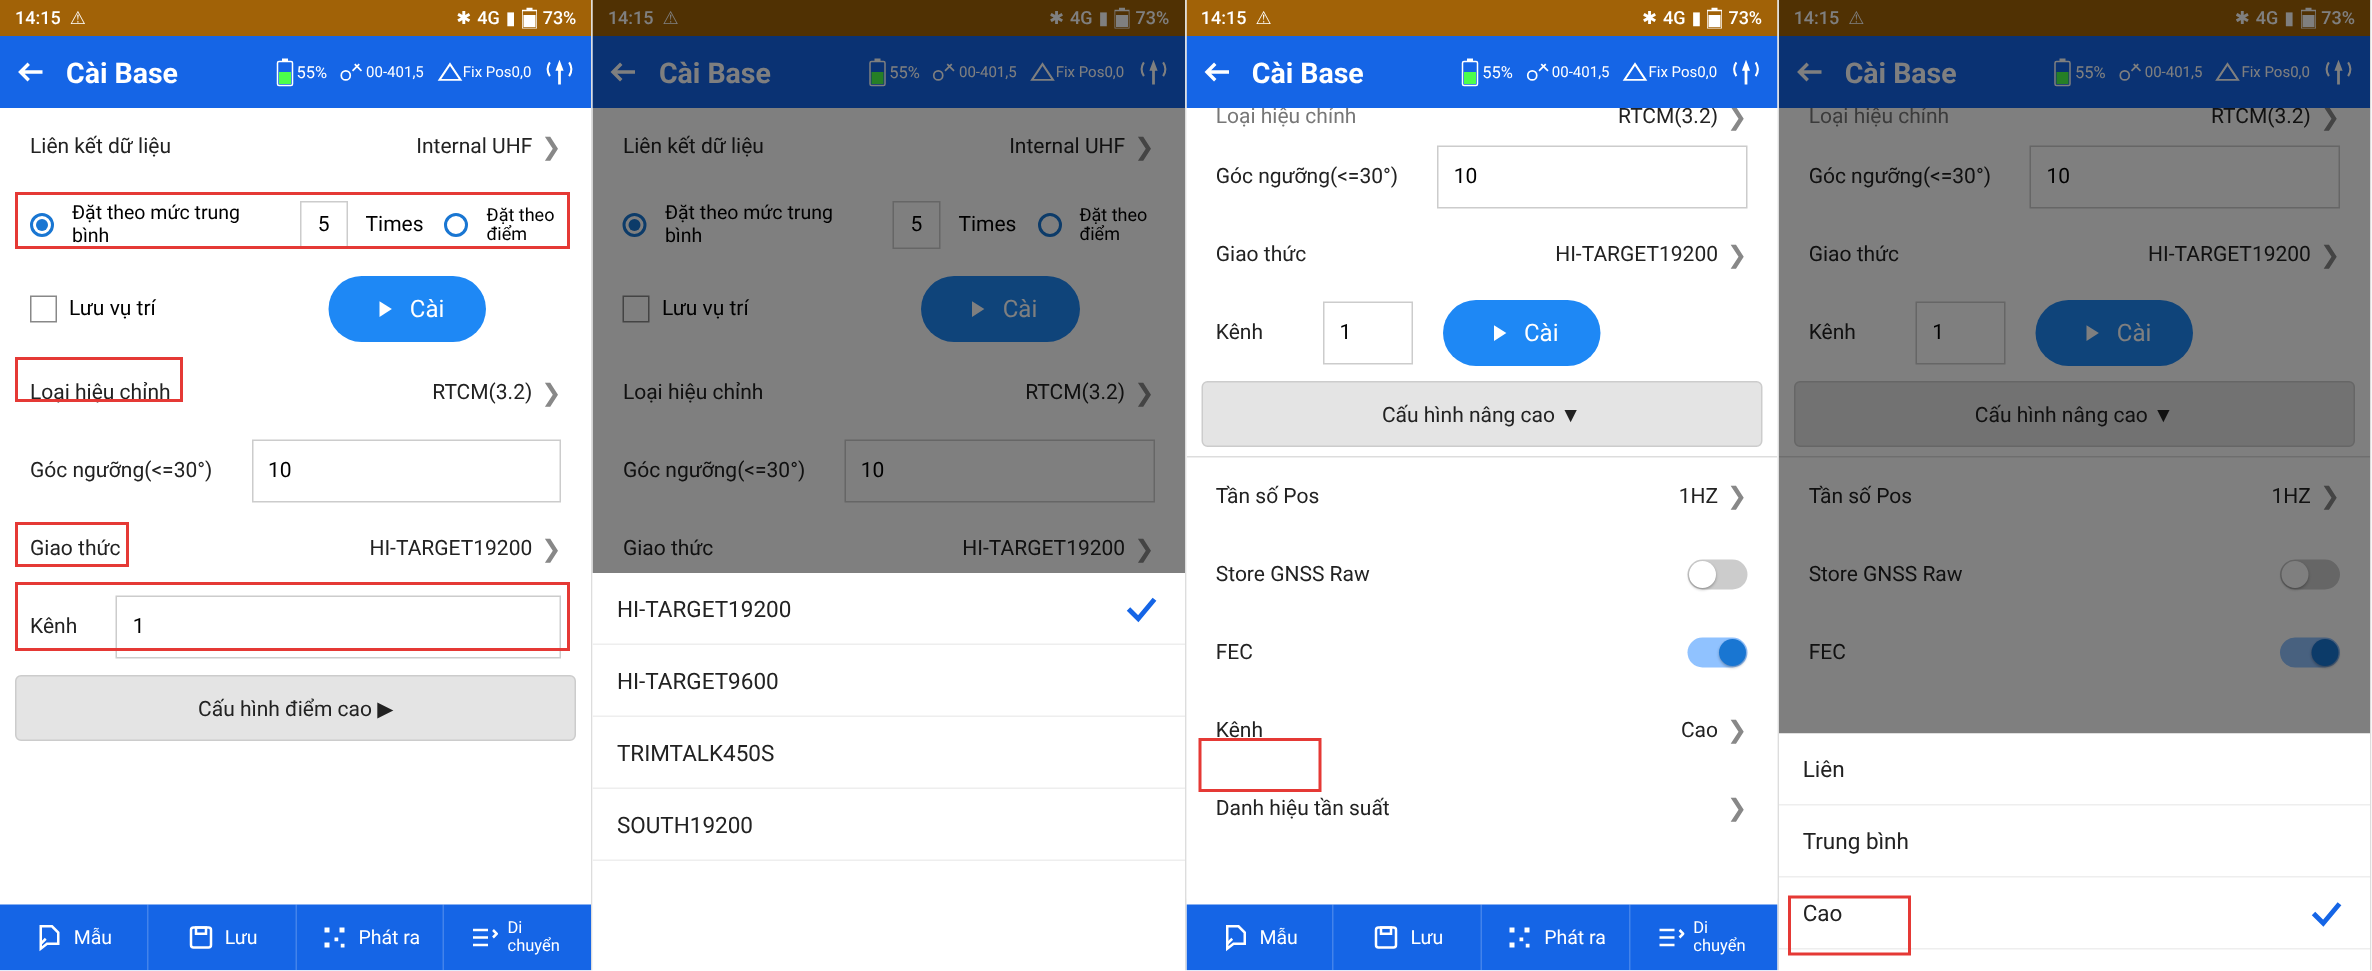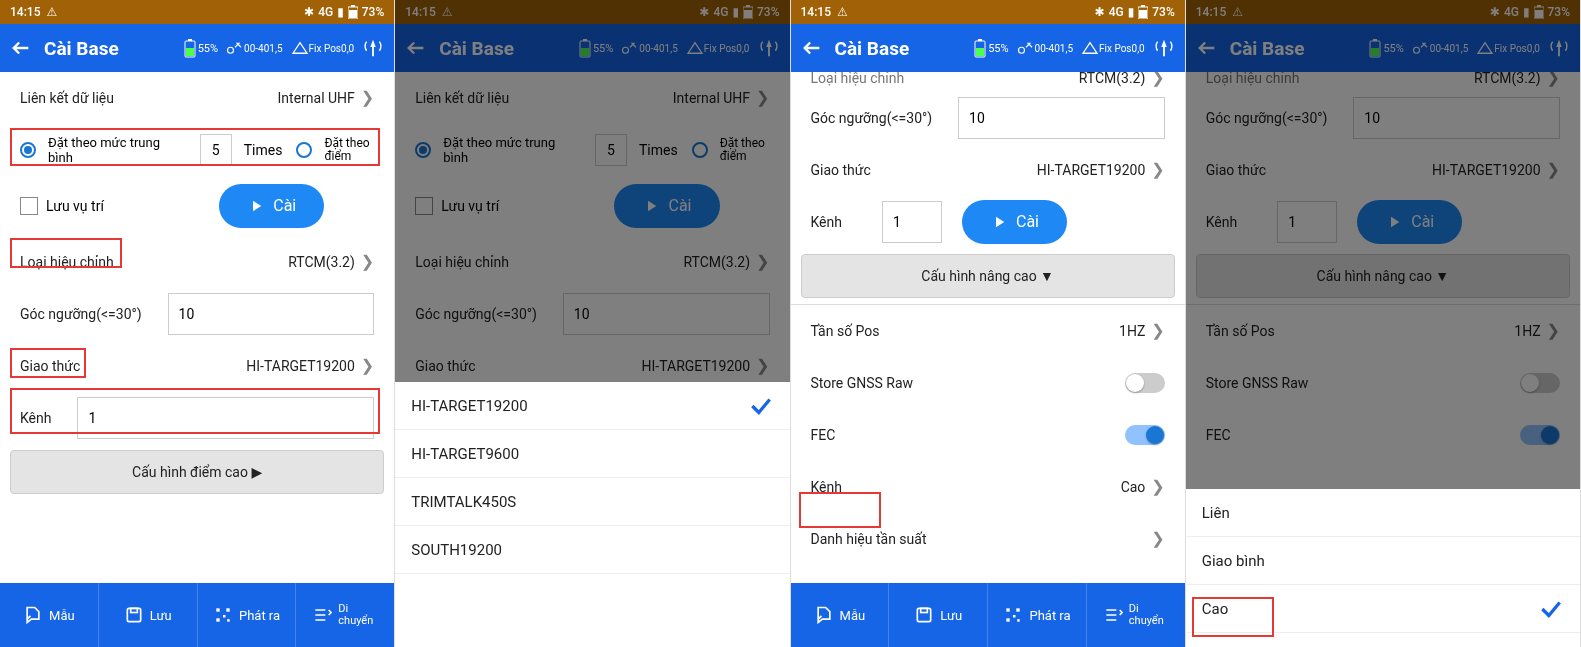--- a/index.html
+++ b/index.html
@@ -20,21 +20,21 @@
   .row-label{font-size:14px;color:#222}
   .row-value{font-size:14px;color:#222;margin-left:auto;margin-right:6px}
   .chev{color:#888}
   .radio{width:16px;height:16px;border:2px solid #1976d2;border-radius:50%;display:inline-flex;align-items:center;justify-content:center;margin-right:6px;flex-shrink:0}
   .radio.checked::after{content:'';width:8px;height:8px;background:#1976d2;border-radius:50%}
   .check-sq{width:18px;height:18px;border:1.5px solid #888;margin-right:8px;background:#fff}
   .input-sm{width:32px;height:32px;border:1px solid #ccc;background:#fff;text-align:center;font-size:14px}
   .input-md{height:42px;border:1px solid #ccc;background:#fff;padding:0 10px;font-size:14px;flex:1;margin-left:26px}
   .btn-pill{background:#1e88f5;color:#fff;border:none;border-radius:28px;height:44px;padding:0 28px;font-size:16px;display:inline-flex;align-items:center;gap:8px}
   .btn-gray{width:calc(100% - 20px);margin:6px 10px;height:44px;background:#e4e4e4;border:1px solid #ccc;color:#222;font-size:14px;display:flex;align-items:center;justify-content:center;border-radius:4px}
-  .bottombar{position:absolute;left:0;right:0;bottom:0;height:64px;background:#1565e6;color:#fff;display:flex;align-items:flex-start;z-index:2}
+  .bottombar{position:absolute;left:0;right:0;bottom:0;height:44px;background:#1565e6;color:#fff;display:flex;align-items:flex-start;z-index:2}
   .bb-item{flex:1;display:flex;align-items:center;justify-content:center;gap:6px;font-size:13px;height:100%;border-right:1px solid rgba(255,255,255,.2)}
   .bb-item:last-child{border-right:none}
   .redbox{border:2px solid #e53935;position:absolute;pointer-events:none;z-index:3}
   .sheet{position:absolute;left:0;right:0;bottom:0;background:#fff;z-index:10}
   .sheet .sheet-row{height:48px;display:flex;align-items:center;padding:0 16px;font-size:15px;color:#222;border-bottom:1px solid #eee}
   .sheet .sheet-row .check{margin-left:auto;color:#1565e6}
   .sep{height:1px;background:#ddd;margin:0 0}
   .toggle{width:40px;height:20px;border-radius:10px;background:#ccc;position:relative;margin-left:auto}
   .toggle::after{content:'';position:absolute;width:18px;height:18px;background:#fff;border-radius:50%;top:1px;left:1px;box-shadow:0 1px 2px rgba(0,0,0,.3)}
   .toggle.on{background:#90c2ff}
@@ -539,21 +539,21 @@
         <span class="row-label">FEC</span>
         <span class="toggle on"></span>
       </div>
   </div>
   <div class="dim-overlay" style="bottom:158px"></div>
   <div class="sheet" style="height:158px">
     <div class="sheet-row">
         <span>Liên</span>
       </div>
     <div class="sheet-row">
-        <span>Giao bình</span>
+        <span>Trung bình</span>
       </div>
     <div class="sheet-row">
         <span>Cao</span>
         <span class="check">
           <svg width="26" height="26" viewBox="0 0 24 24" fill="none" stroke="#1565e6" stroke-width="3">
             <path d="M4 12l6 6L20 6"></path>
           </svg>
         </span>
       </div>
   </div>

